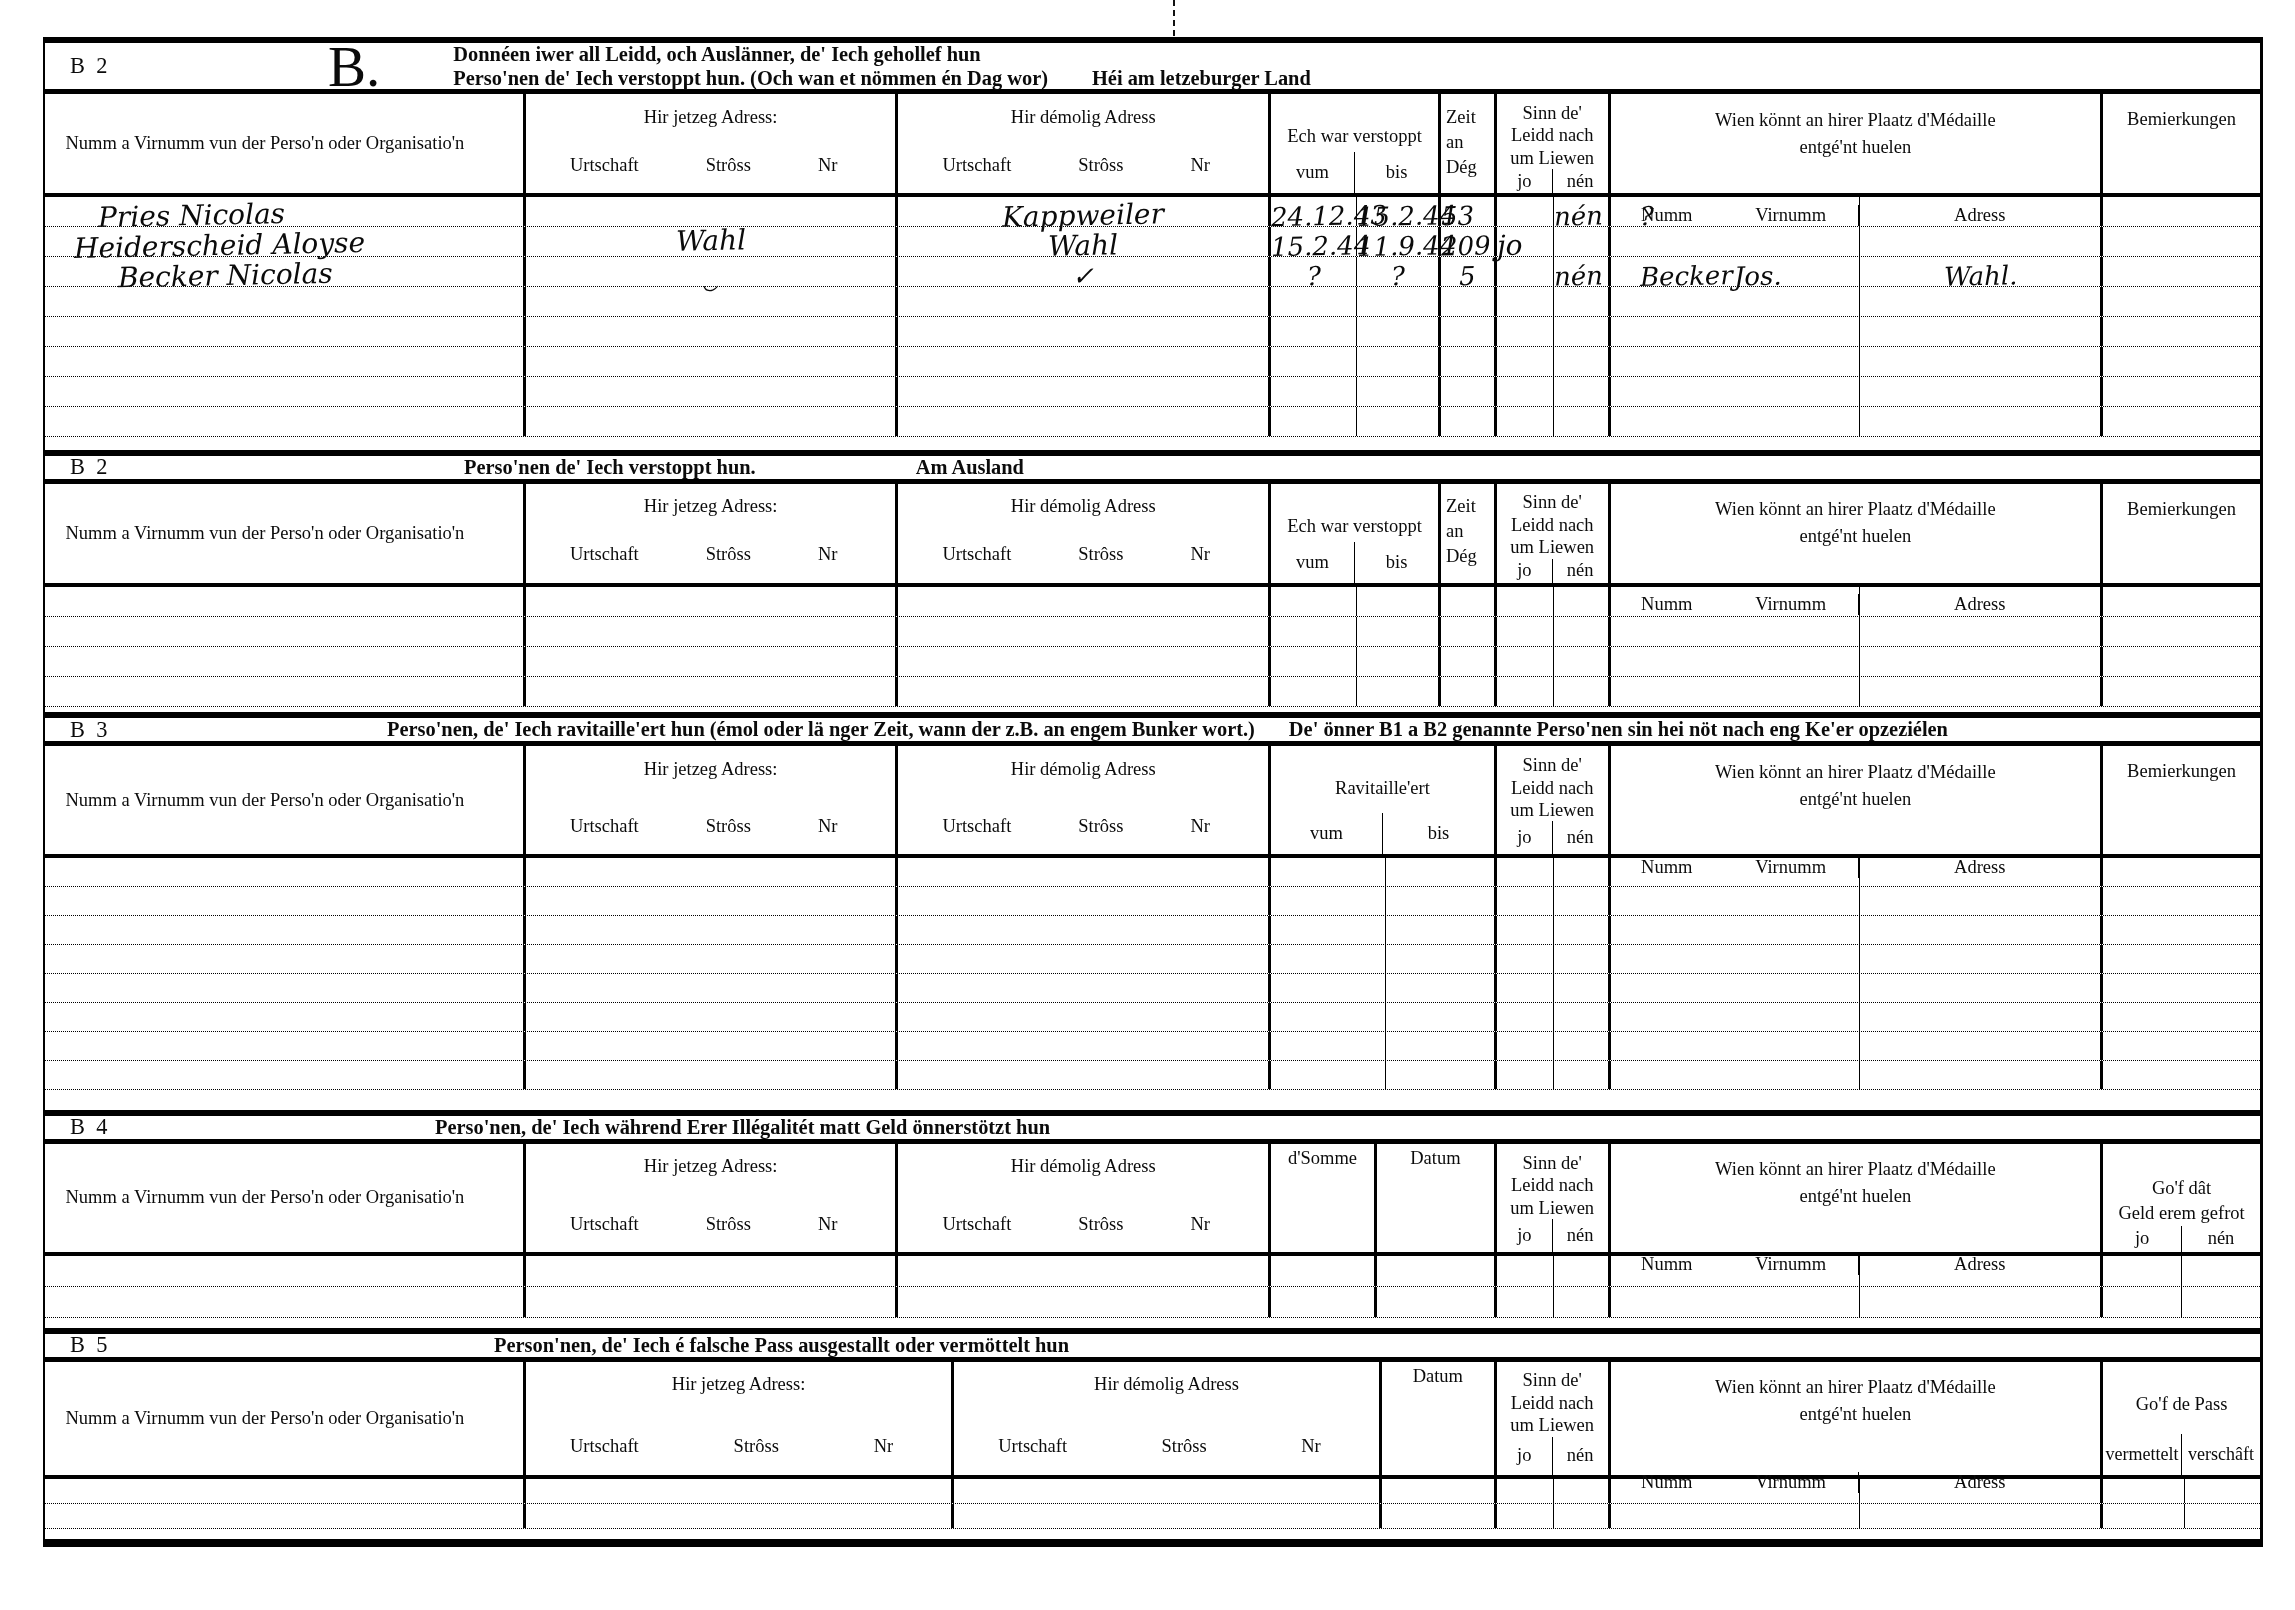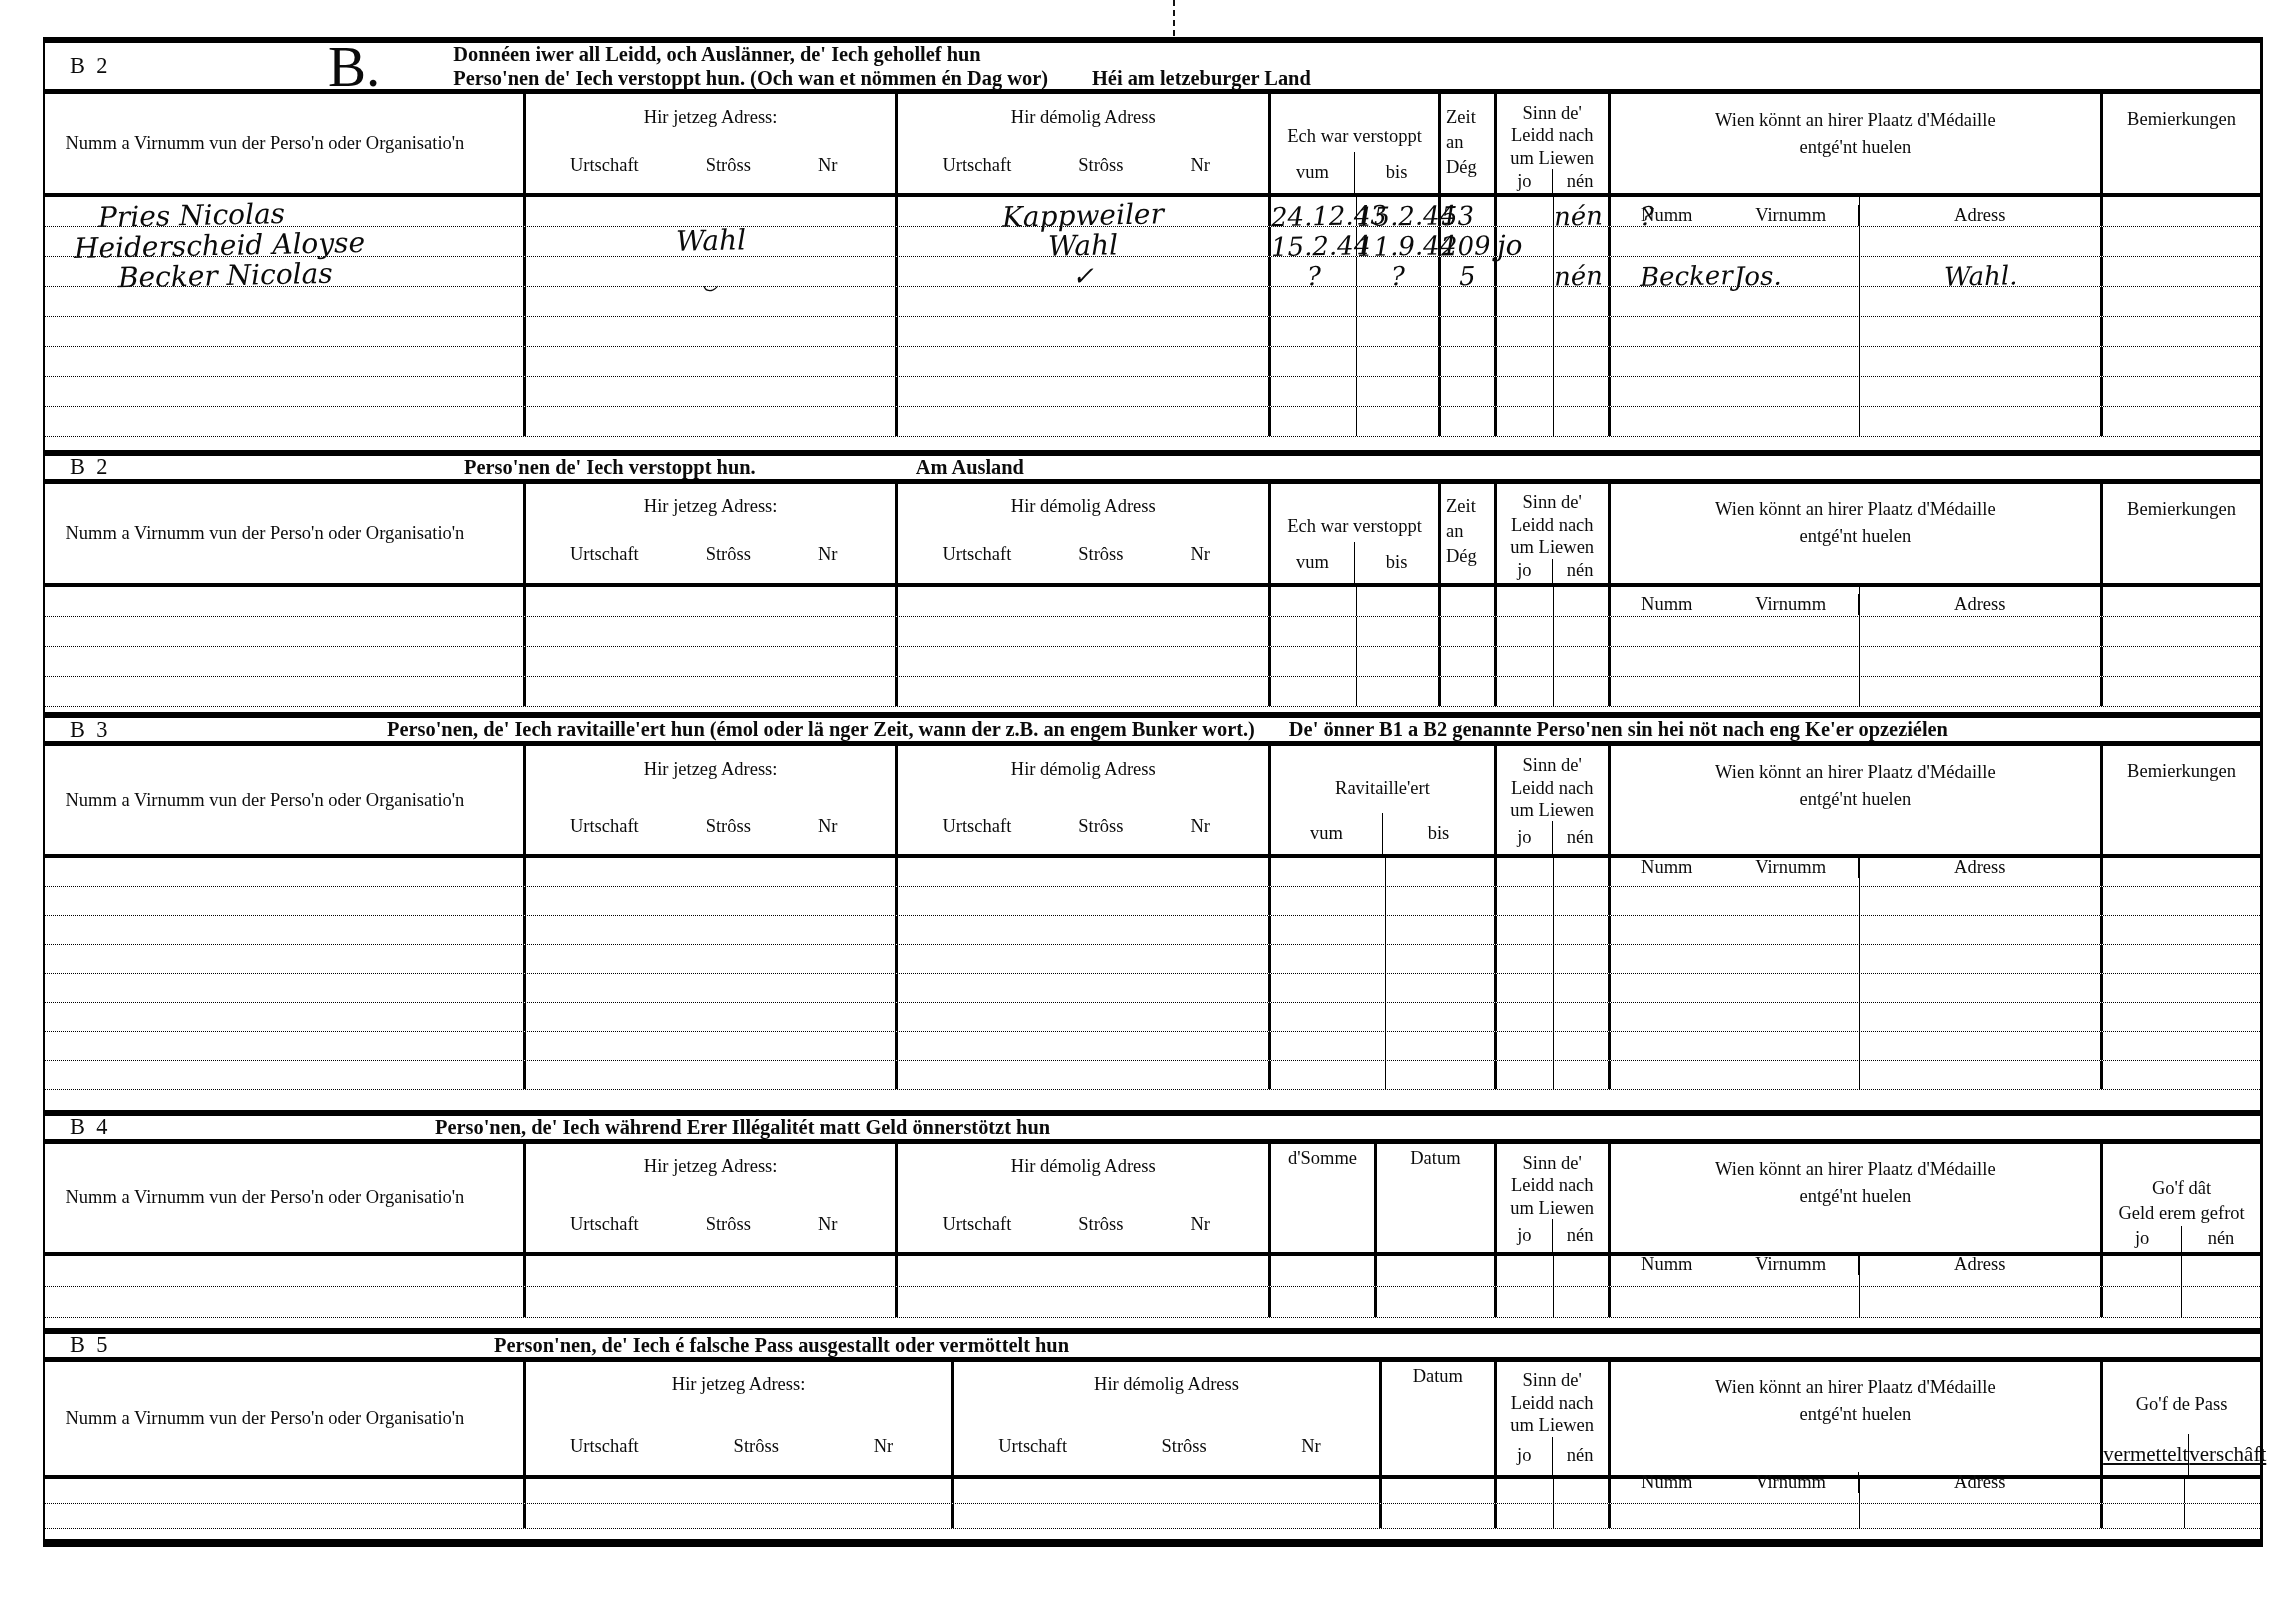--- a/index.html
+++ b/index.html
@@ -725,21 +725,21 @@
             <div>entgé'nt huelen</div>
           </div>
           <div class="subs">
             <div class="s-numm">Numm</div>
             <div class="s-virnumm">Virnumm</div>
             <div class="s-adress">Adress</div>
           </div>
         </div>
         <div class="hcol h-mid w-pass">
           <div class="top">Go'f de Pass</div>
-          <div class="subs" style="font-size:21px;text-decoration:underline;">
+          <div class="subs" style="font-size:18px;">
             <div class="sub">vermettelt</div>
             <div class="sub divided">verschâft</div>
           </div>
         </div>
       </div>
       <div class="body pad-b5">
           <div class="row r-b5">
             <div class="cell c-name b-r8"></div>
             <div class="cell c-jetzeg5 b-r8"></div>
             <div class="cell c-demolig5 b-r8"></div>

